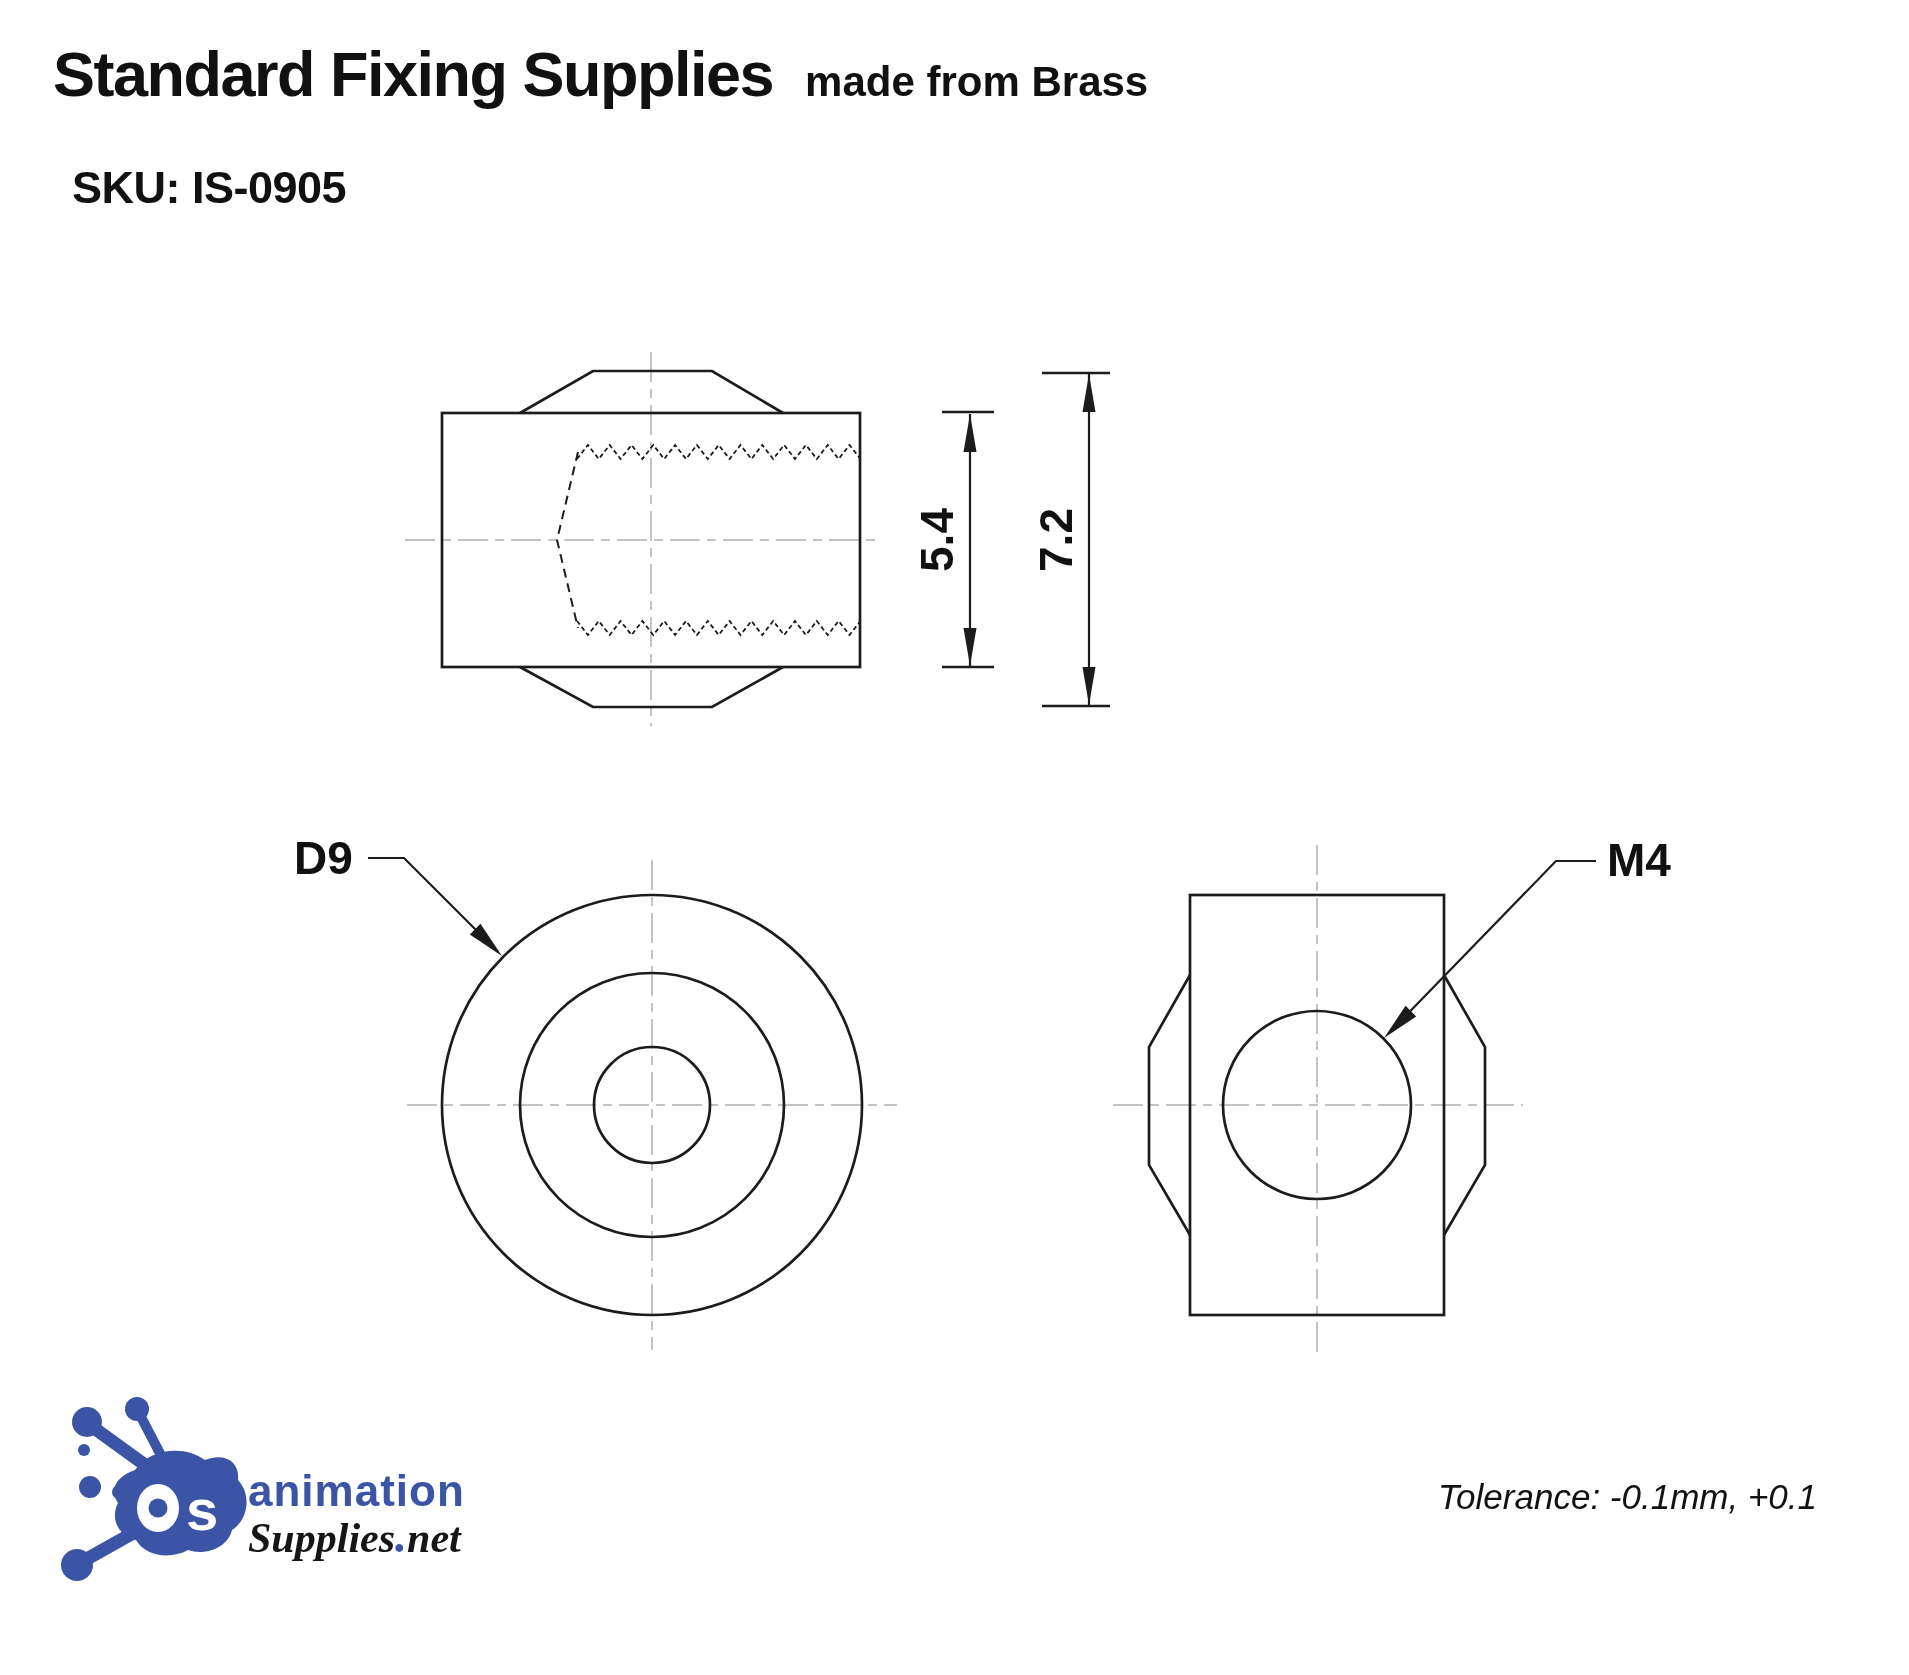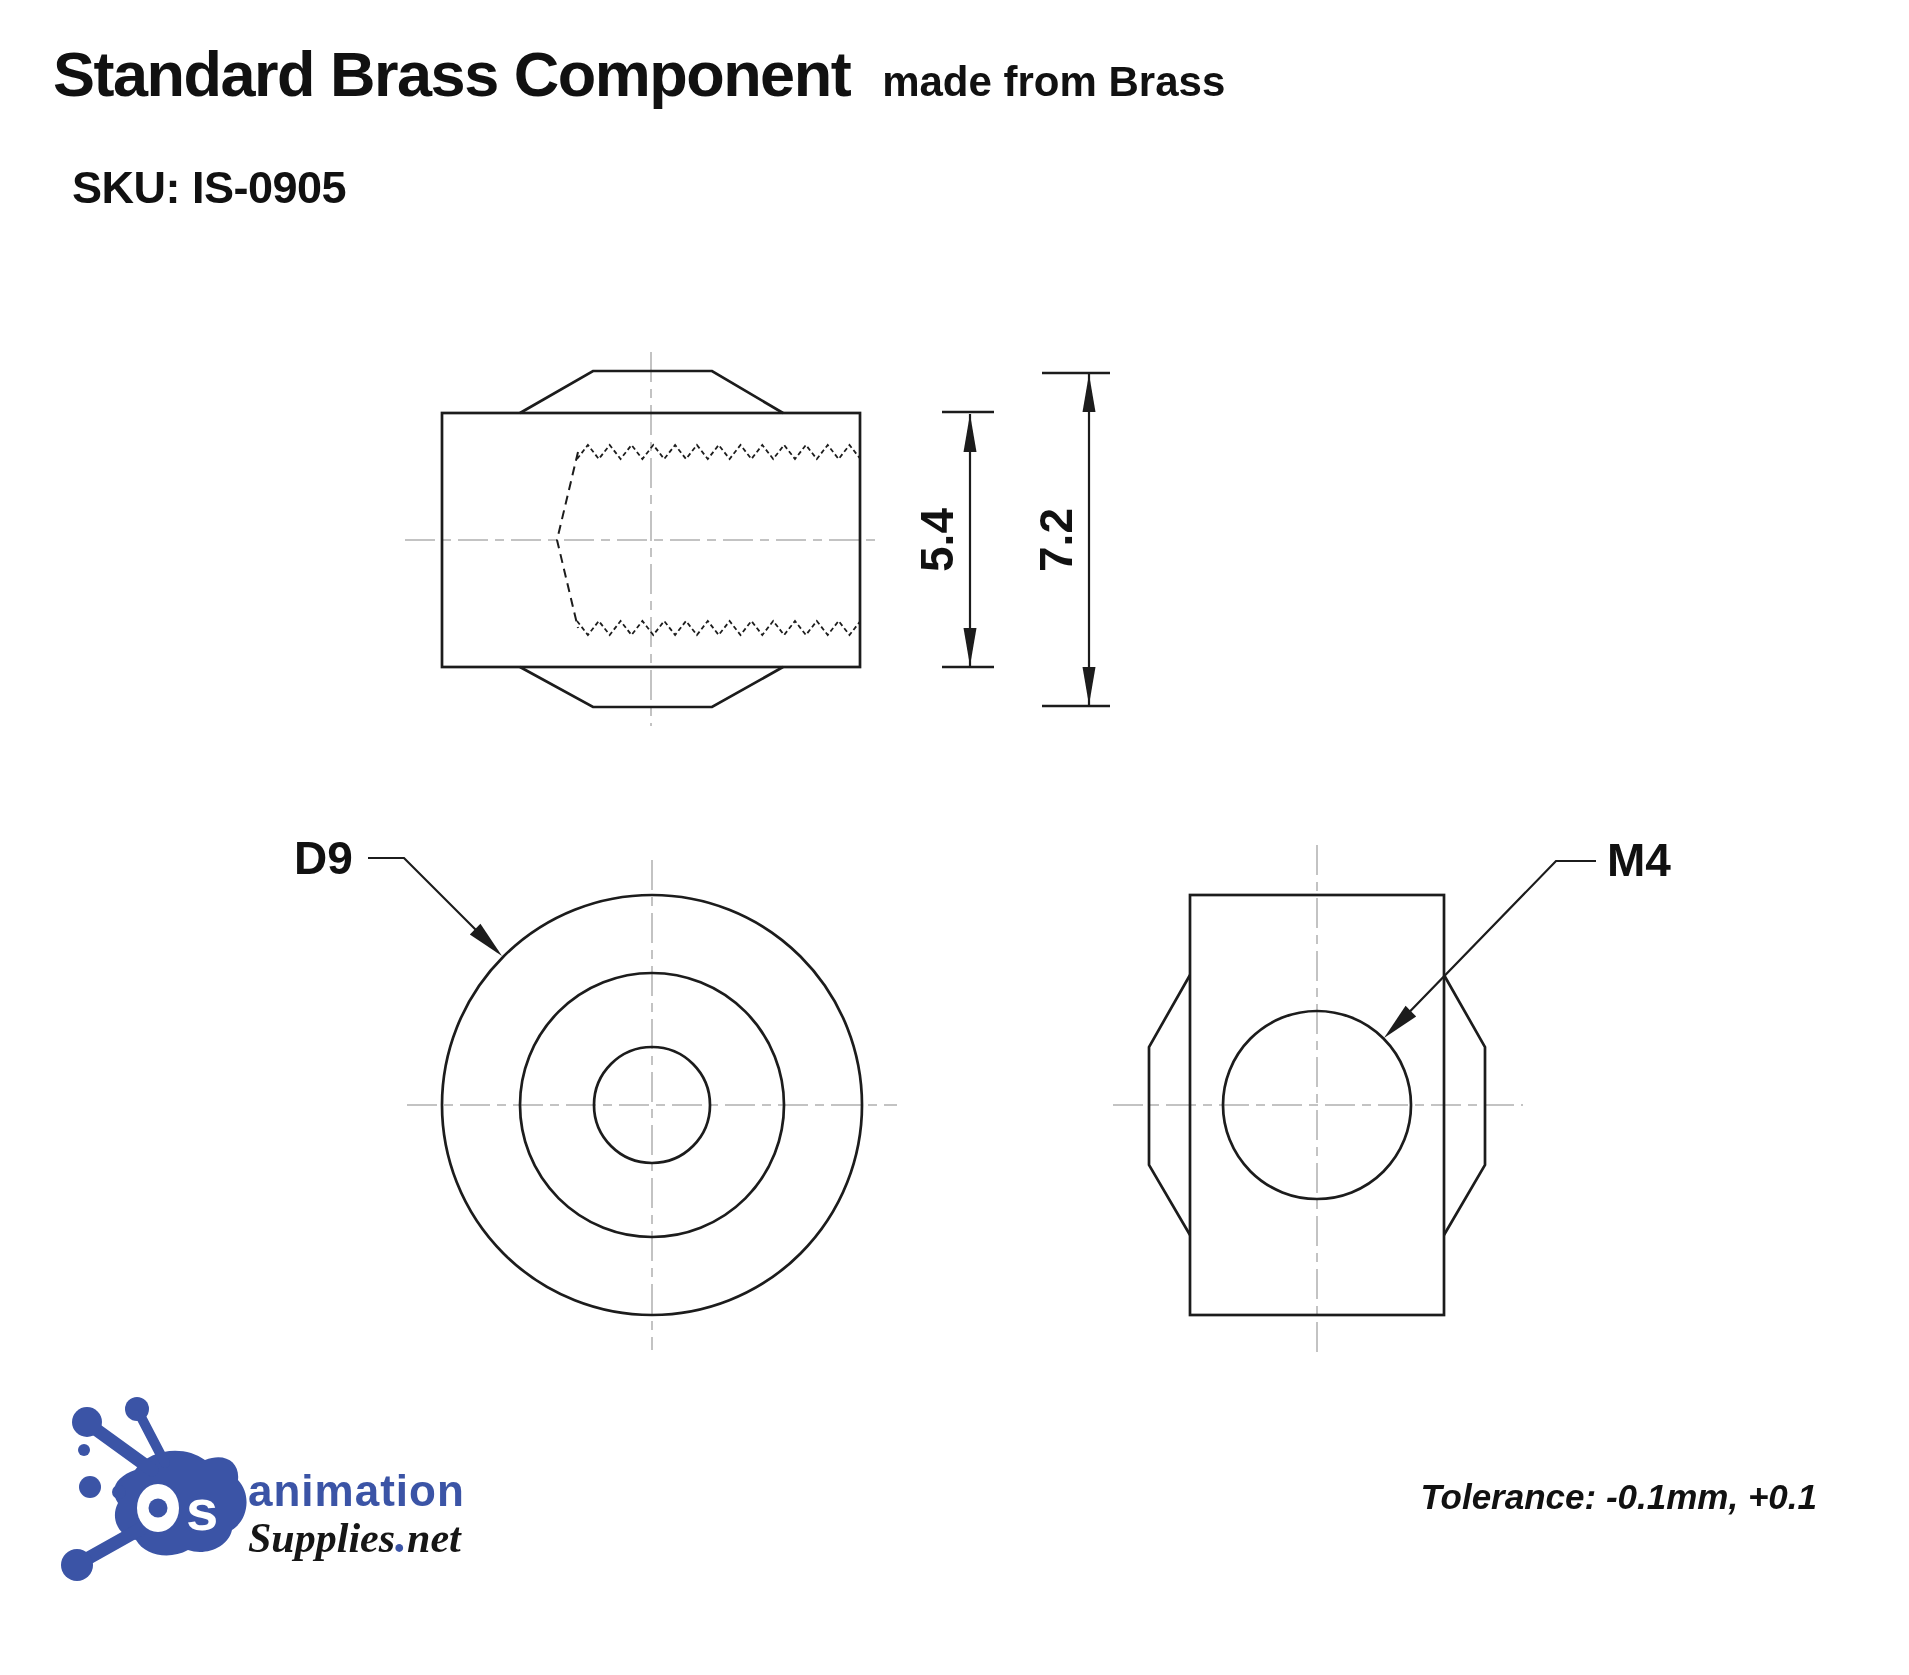--- a/index.html
+++ b/index.html
@@ -3,21 +3,21 @@
 <meta charset="utf-8">
 <style>
   html,body{margin:0;padding:0;background:#ffffff;}
   .page{position:relative;width:1909px;height:1675px;background:#fff;overflow:hidden;
         font-family:"Liberation Sans",sans-serif;color:#111;}
   .title-row{position:absolute;left:53px;top:38px;display:flex;align-items:baseline;gap:32px;white-space:nowrap;}
   .title{font-size:63px;font-weight:bold;letter-spacing:-1.5px;}
   .subtitle{font-size:42px;font-weight:bold;}
   .sku{position:absolute;left:72px;top:118px;font-size:45px;font-weight:bold;letter-spacing:-0.5px;margin-top:44px;}
   .tolerance{position:absolute;right:92px;top:1472px;text-align:right;
-             font-size:35px;font-weight:bold;font-style:italic;line-height:1.4;}
+             font-size:35px;font-weight:normal;font-style:italic;line-height:1.4;}
   svg.drawing{position:absolute;left:0;top:0;}
 
   
   .ol{fill:none;stroke:#1c1c1c;stroke-width:2.7;}
   .cl{fill:none;stroke:#c3c3c3;stroke-width:2;stroke-dasharray:30 7 9 7;}
   .dashln{fill:none;stroke:#1c1c1c;stroke-width:2;stroke-dasharray:9 6;}
   .zz{fill:none;stroke:#1c1c1c;stroke-width:1.8;stroke-dasharray:4.5 3;}
   .dim{fill:none;stroke:#1c1c1c;stroke-width:2.2;}
   .tick{fill:none;stroke:#1c1c1c;stroke-width:2.6;}
   .arr{fill:#1c1c1c;stroke:none;}
@@ -28,21 +28,21 @@
   .logo-word2{font-family:"Liberation Serif",serif;font-style:italic;font-weight:bold;font-size:42px;fill:#161616;}
   .logo-dot{fill:#3b54a6;font-size:48px;}
   .logo-s{font-family:"Liberation Sans",sans-serif;font-weight:bold;font-size:58px;fill:#ffffff;}
 </style>
 </head>
 <body>
 
 <div class="page">
 
   <div class="title-row">
-    <span class="title">Standard Brass Component</span>
+    <span class="title">Standard Fixing Supplies</span>
     <span class="subtitle">made from Brass</span>
   </div>
   <div class="sku">SKU: IS-0905</div>
 
   <svg class="drawing" width="1909" height="1675" viewBox="0 0 1909 1675">
 
     <g>
 
       <path class="cl" d="M405,540 H878"></path>
       <path class="cl" d="M651,352 V726"></path>

